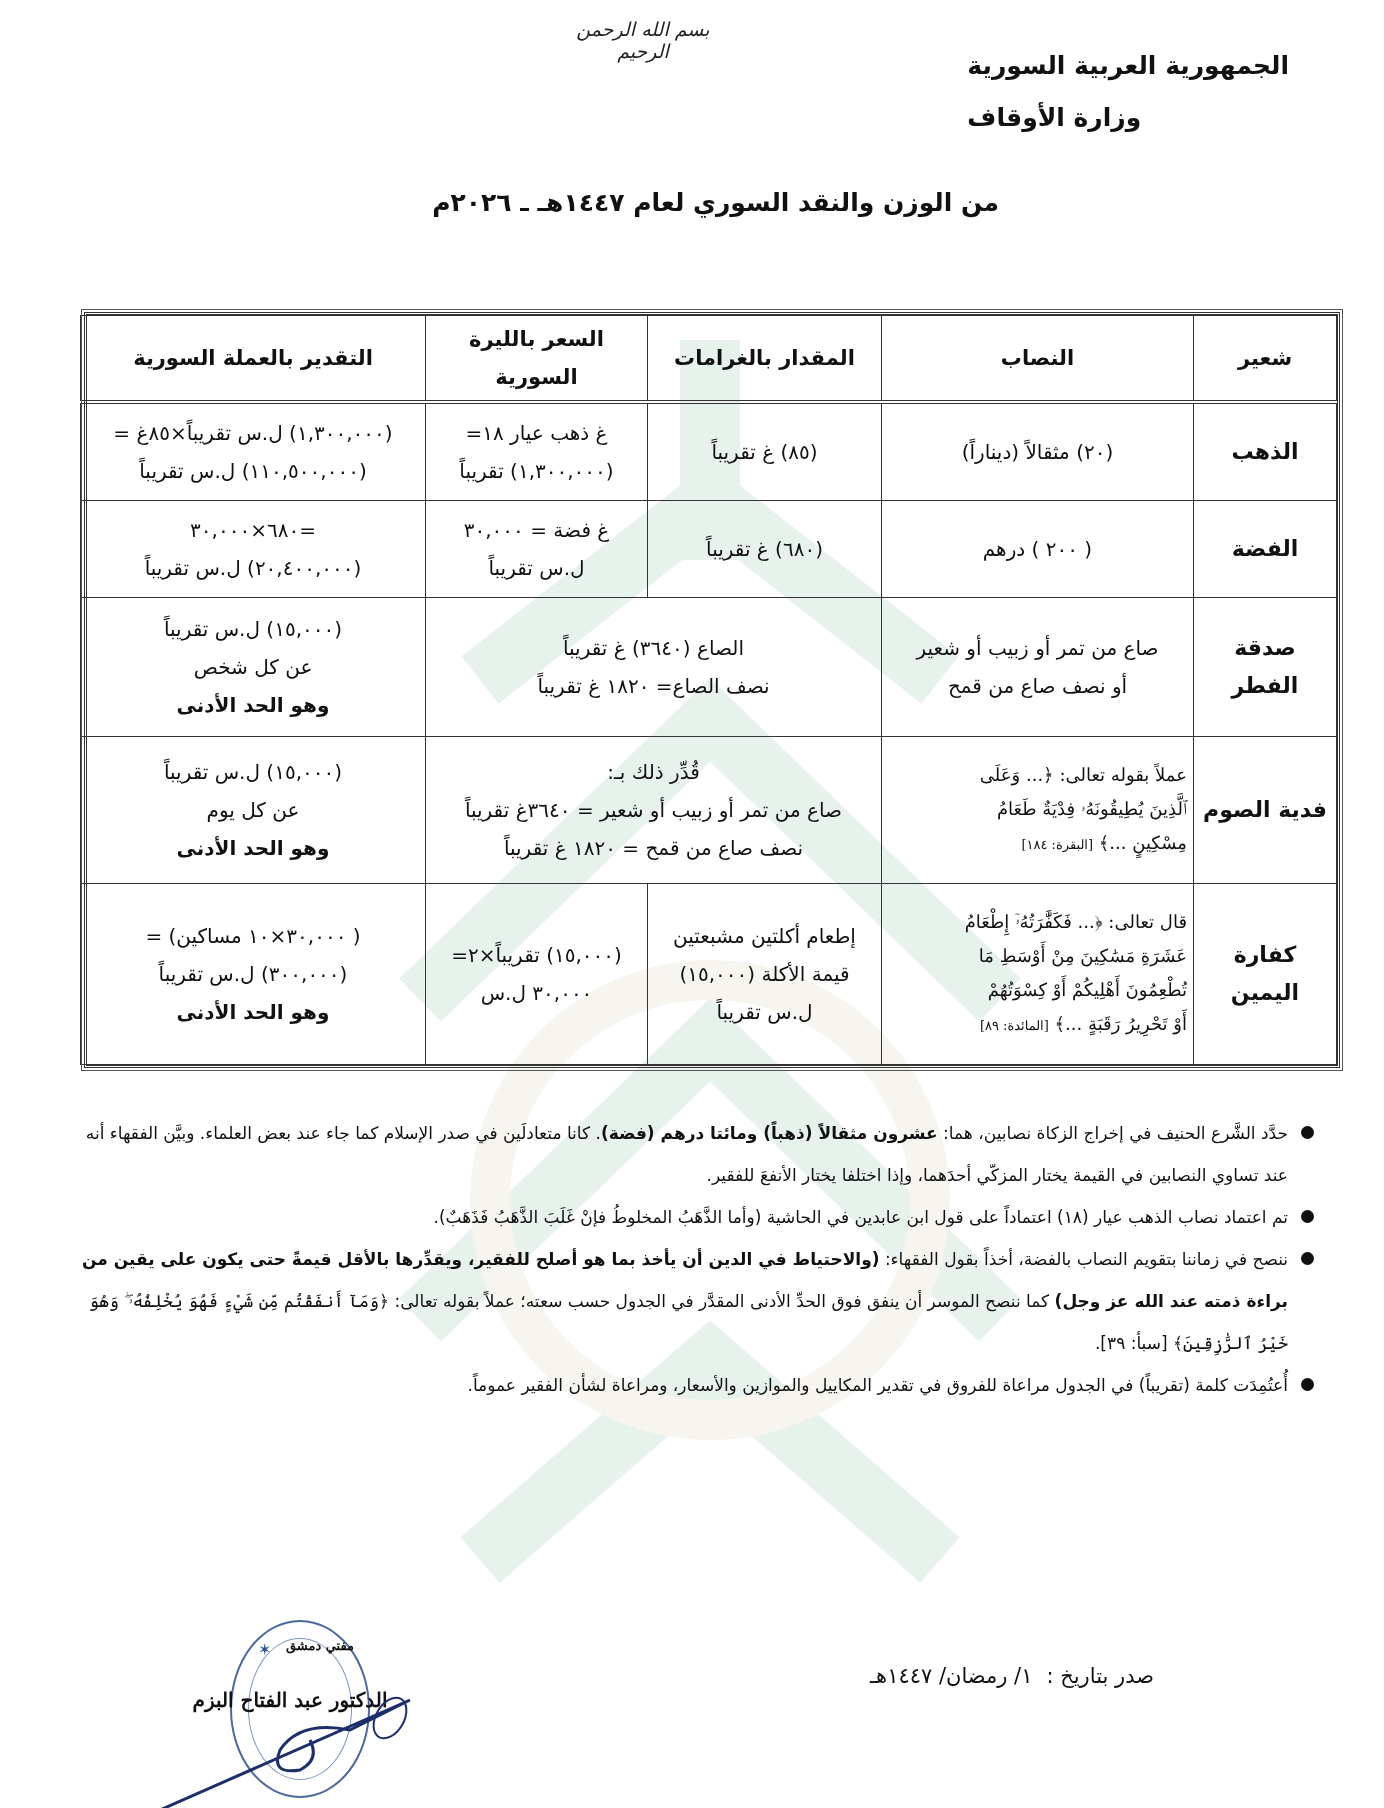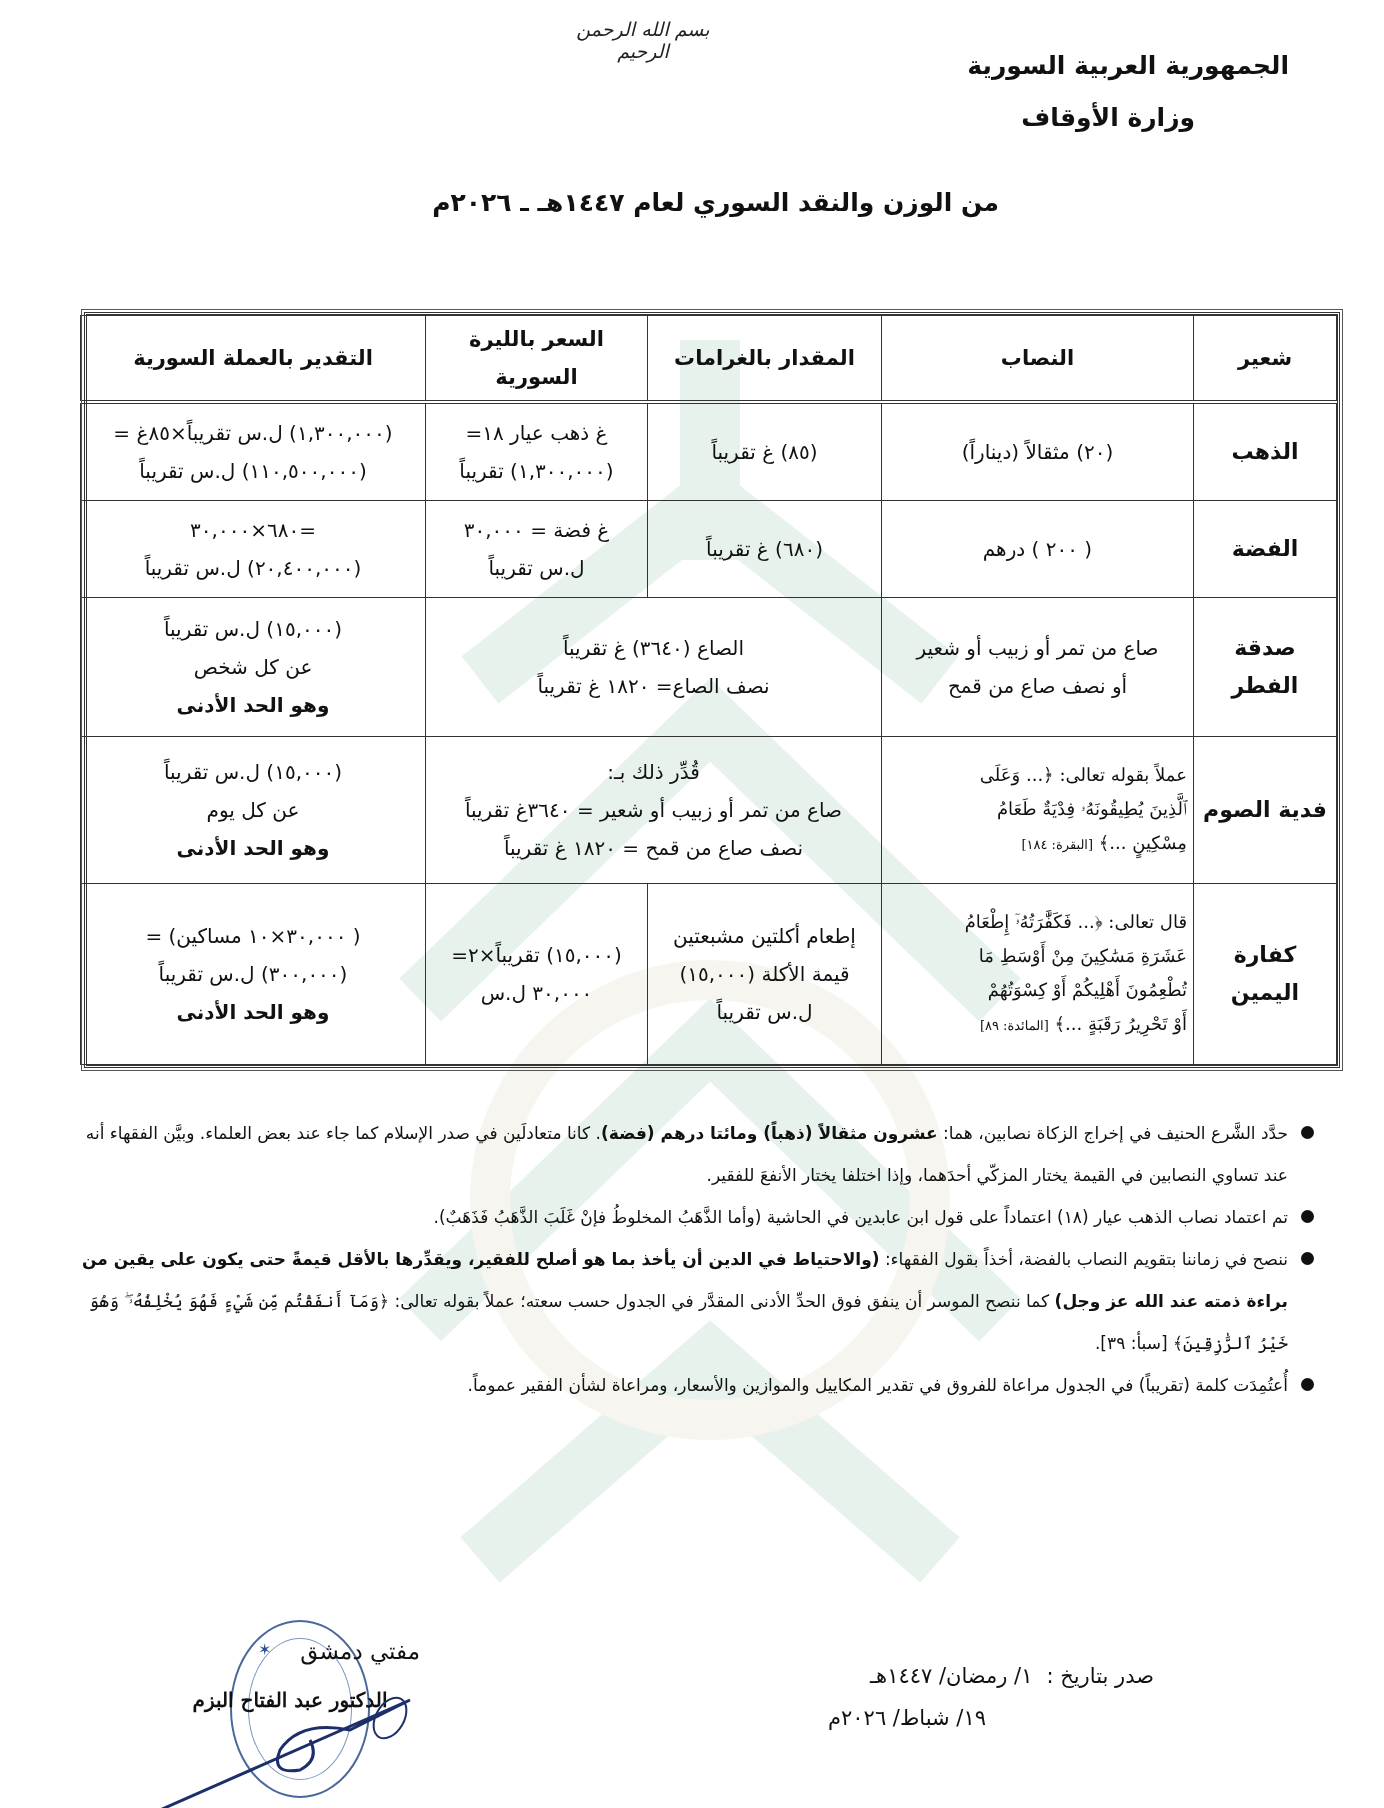--- a/index.html
+++ b/index.html
@@ -33,21 +33,21 @@
     font-family: "DejaVu Serif", serif;
     font-size: 19px;
     font-style: italic;
     color: #222;
     letter-spacing: -0.5px;
   }
   .header-right {
     position: absolute;
     right: 95px;
     top: 40px;
-    text-align: center;
+    text-align: left;
     font-size: 25px;
     line-height: 52px;
     font-weight: bold;
     font-family: "DejaVu Sans", sans-serif;
   }
   .header-right .ministry {
     padding-right: 40px;
   }
   .title-block {
     position: absolute;
@@ -197,23 +197,23 @@
     left: 108px;
     top: 20px;
     color: #2b4e8c;
     font-size: 16px;
   }
   .signature .title {
     position: absolute;
     left: 70px;
     top: 18px;
     width: 200px;
-    text-align: right;
-    font-size: 23px;
-    font-weight: normal;
+    text-align: center;
+    font-size: 13px;
+    font-weight: bold;
     font-family: "DejaVu Serif", serif;
   }
   .signature .name {
     position: absolute;
     left: 0;
     top: 68px;
     width: 280px;
     text-align: center;
     font-size: 20px;
     font-weight: bold;
@@ -378,21 +378,20 @@
   <div class="note">
     <span class="bullet"></span>
     <span>أُعتُمِدَت كلمة (تقريباً) في الجدول مراعاة للفروق في تقدير المكاييل والموازين والأسعار، ومراعاة لشأن الفقير عموماً.</span>
   </div>
 </div>
 
 <div class="issued">
   <div>
     <span class="label">صدر بتاريخ :</span><span>١/ رمضان/ ١٤٤٧هـ</span>
   </div>
-  <div class="line2">١٩/ شباط/ ٢٠٢٦م</div>
 </div>
 
 <div class="signature">
   <div class="stamp"></div>
   <div class="stamp-inner"></div>
   <span class="star">✶</span>
   <div class="title">مفتي دمشق</div>
   <div class="name">الدكتور عبد الفتاح البزم</div>
   <svg class="scribble" width="280" height="160" viewBox="0 0 280 160">
     <path d="M10 150 L260 40 L200 70 Q150 60 130 90 Q120 115 150 110 Q170 100 160 80" fill="none" stroke="#1d2f6b" stroke-width="3"></path>

